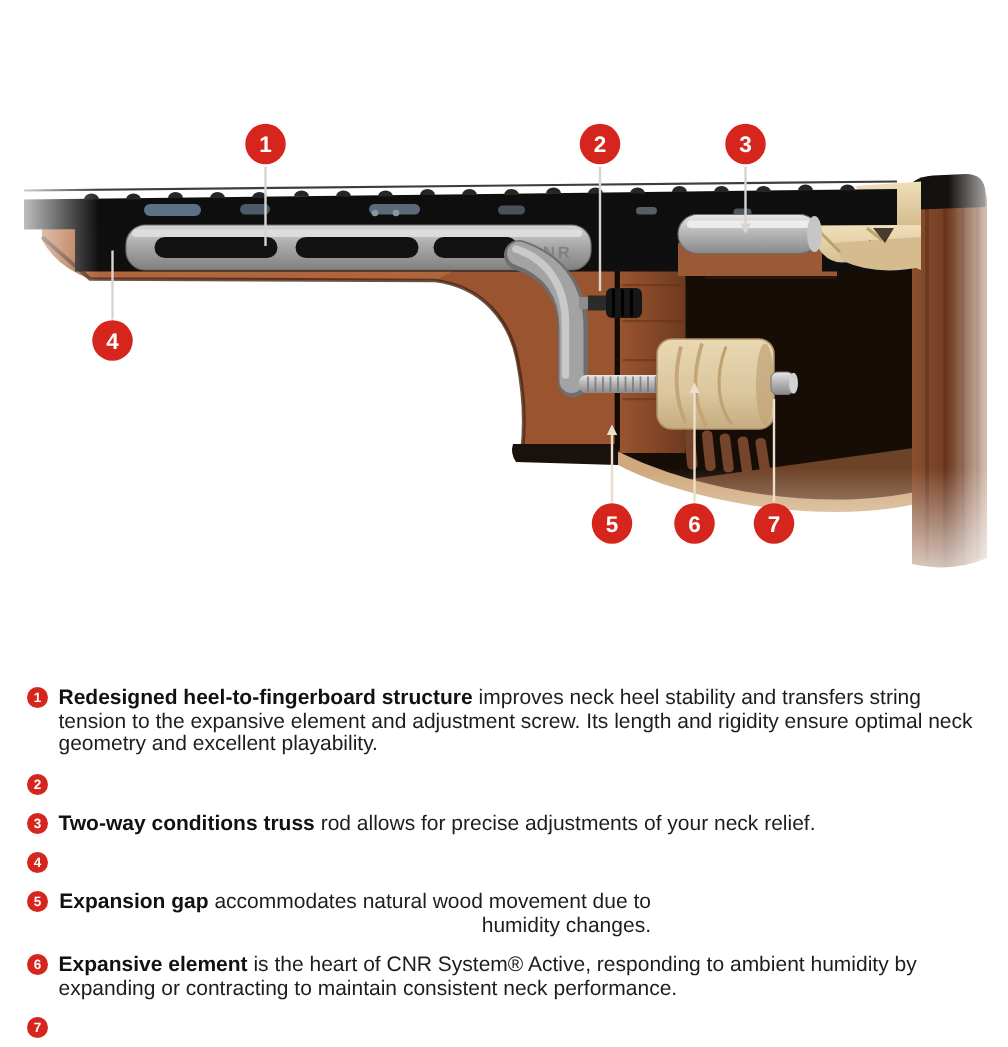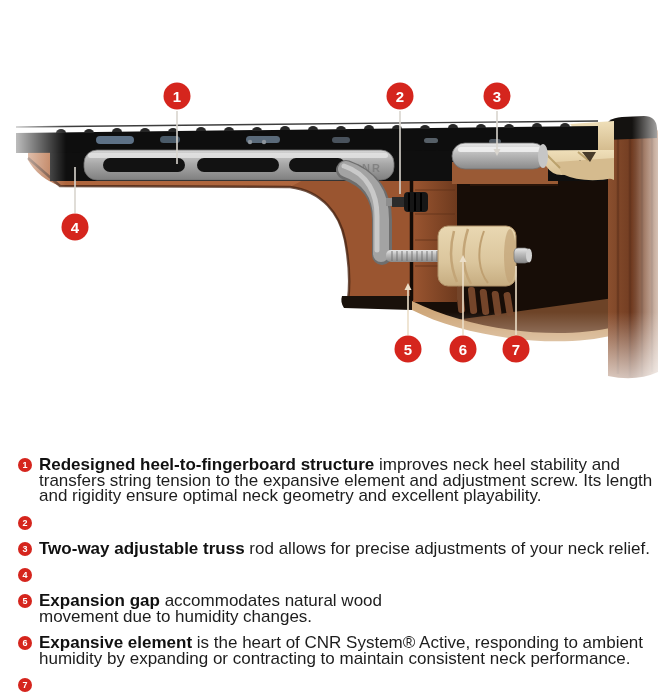--- a/index.html
+++ b/index.html
@@ -38,26 +38,26 @@
     flex: 0 0 auto;
     width: 14px; height: 14px;
     margin: 1px 7px 0 0;
     border-radius: 50%;
     background: #d5251d;
     color: #fff;
     font-size: 9px; font-weight: bold;
     line-height: 14px; text-align: center;
   }
   .legend p {
-    font-size: 17px;
+    font-size: 14px;
     line-height: 15.5px;
     color: #1d1d1d;
   }
   .legend .term { font-weight: bold; color: #111; }
-  .legend li.narrow p { max-width: 395px; }
+  .legend li.narrow p { max-width: 395px; text-align: right; }
 </style>
 </head>
 <body>
 
 <div class="page">
 
   <div class="figure">
     <svg viewBox="0 0 672 442" aria-hidden="true">
       <defs>
         <linearGradient id="alum" x1="0" y1="0" x2="0" y2="1">
@@ -315,21 +315,21 @@
   <ol class="legend">
     <li>
       <span class="badge">1</span>
       <p><span class="term">Redesigned heel-to-fingerboard structure</span> <span>improves neck heel stability and transfers string tension to the expansive element and adjustment screw. Its length and rigidity ensure optimal neck geometry and excellent playability.</span></p>
     </li>
     <li>
       <span class="badge">2</span>
     </li>
     <li>
       <span class="badge">3</span>
-      <p><span class="term">Two-way adjustable truss</span> <span>rod allows for precise adjustments of your neck relief.</span></p>
+      <p><span class="term">Two-way conditions truss</span> <span>rod allows for precise adjustments of your neck relief.</span></p>
     </li>
     <li>
       <span class="badge">4</span>
     </li>
     <li class="narrow">
       <span class="badge">5</span>
       <p><span class="term">Expansion gap</span> <span>accommodates natural wood movement due to humidity changes.</span></p>
     </li>
     <li>
       <span class="badge">6</span>

